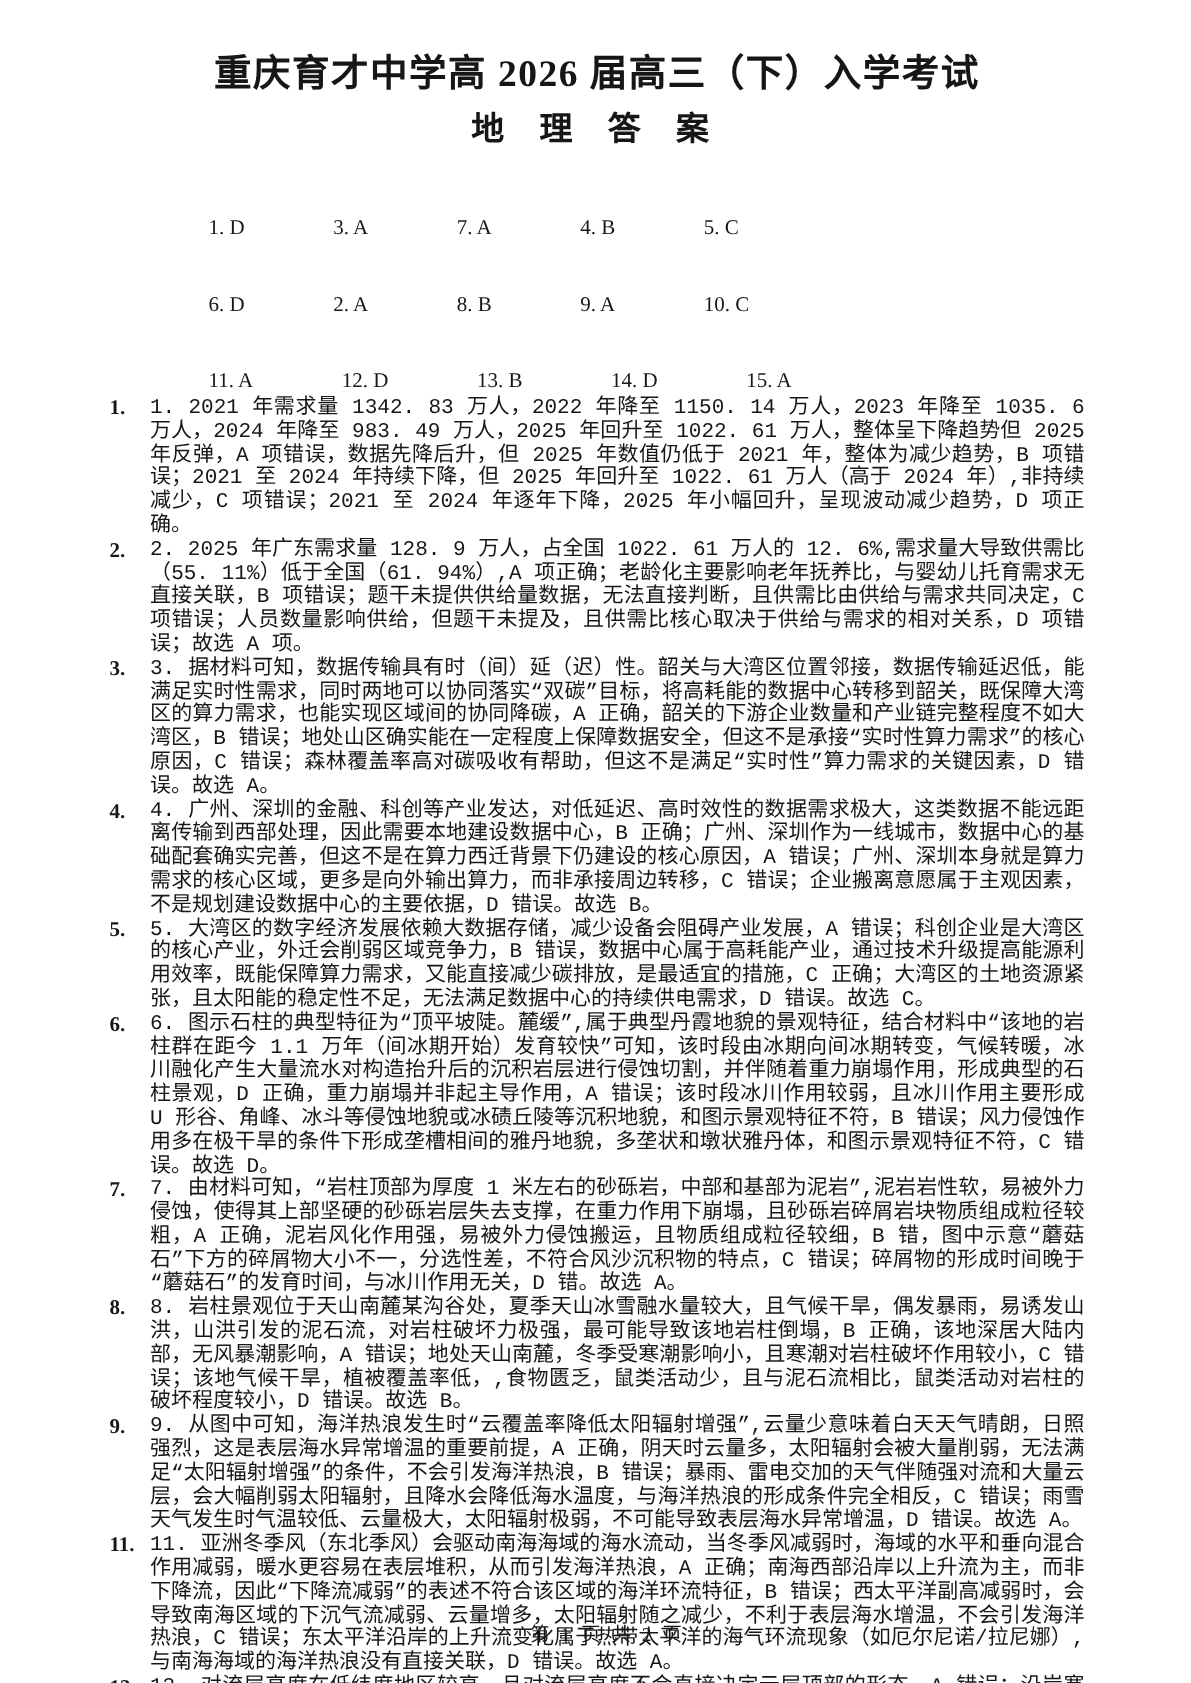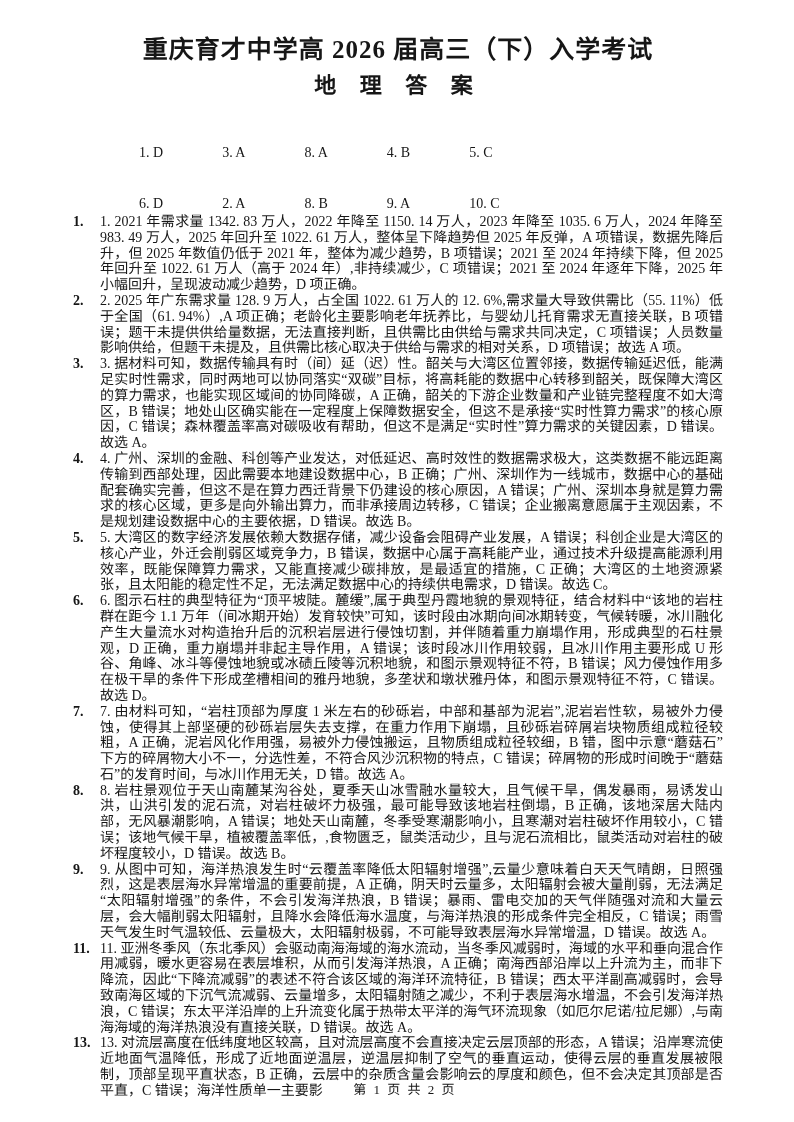--- a/index.html
+++ b/index.html
@@ -59,20 +59,21 @@
     align-items: flex-start;
   }
   .explanation-num {
     font-weight: bold;
     flex: 0 0 27px;
     box-sizing: border-box;
   }
   .explanation-text {
     flex: 1;
     text-align: justify;
+    font-family: Liberation Mono, monospace;
   }
   .page-footer {
     position: absolute;
     left: 16px;
     right: 0;
     bottom: 24px;
     text-align: center;
     font-size: 13px;
     letter-spacing: 2px;
   }
@@ -82,24 +83,27 @@
 
 <div class="page">
 
   <h1 class="doc-title">重庆育才中学高 2026 届高三（下）入学考试</h1>
 
   <h2 class="doc-subtitle">地 理 答 案</h2>
 
   <div class="answer-key">
     <div class="answer-row">
       
-    <span class="answer-entry">1. D</span><span class="answer-entry">3. A</span><span class="answer-entry">8. A</span><span class="answer-entry">4. B</span><span class="answer-entry">5. C</span></div>
+    <span class="answer-entry">1. D</span><span class="answer-entry">3. A</span><span class="answer-entry">7. A</span><span class="answer-entry">4. B</span><span class="answer-entry">5. C</span></div>
     <div class="answer-row">
       
     <span class="answer-entry">6. D</span><span class="answer-entry">2. A</span><span class="answer-entry">8. B</span><span class="answer-entry">9. A</span><span class="answer-entry">10. C</span></div>
+    <div class="answer-row">
+      
+    <span class="answer-entry">11. A</span><span class="answer-entry">12. D</span><span class="answer-entry">13. B</span><span class="answer-entry">14. D</span><span class="answer-entry">15. A</span></div>
   </div>
 
   <div class="explanations">
 
       <div class="explanation-item">
         <span class="explanation-num">1.</span>
         <span class="explanation-text">1. 2021 年需求量 1342. 83 万人，2022 年降至 1150. 14 万人，2023 年降至 1035. 6 万人，2024 年降至 983. 49 万人，2025 年回升至 1022. 61 万人，整体呈下降趋势但 2025 年反弹，A 项错误，数据先降后升，但 2025 年数值仍低于 2021 年，整体为减少趋势，B 项错误；2021 至 2024 年持续下降，但 2025 年回升至 1022. 61 万人（高于 2024 年）,非持续减少，C 项错误；2021 至 2024 年逐年下降，2025 年小幅回升，呈现波动减少趋势，D 项正确。</span>
       </div>
 
       <div class="explanation-item">

